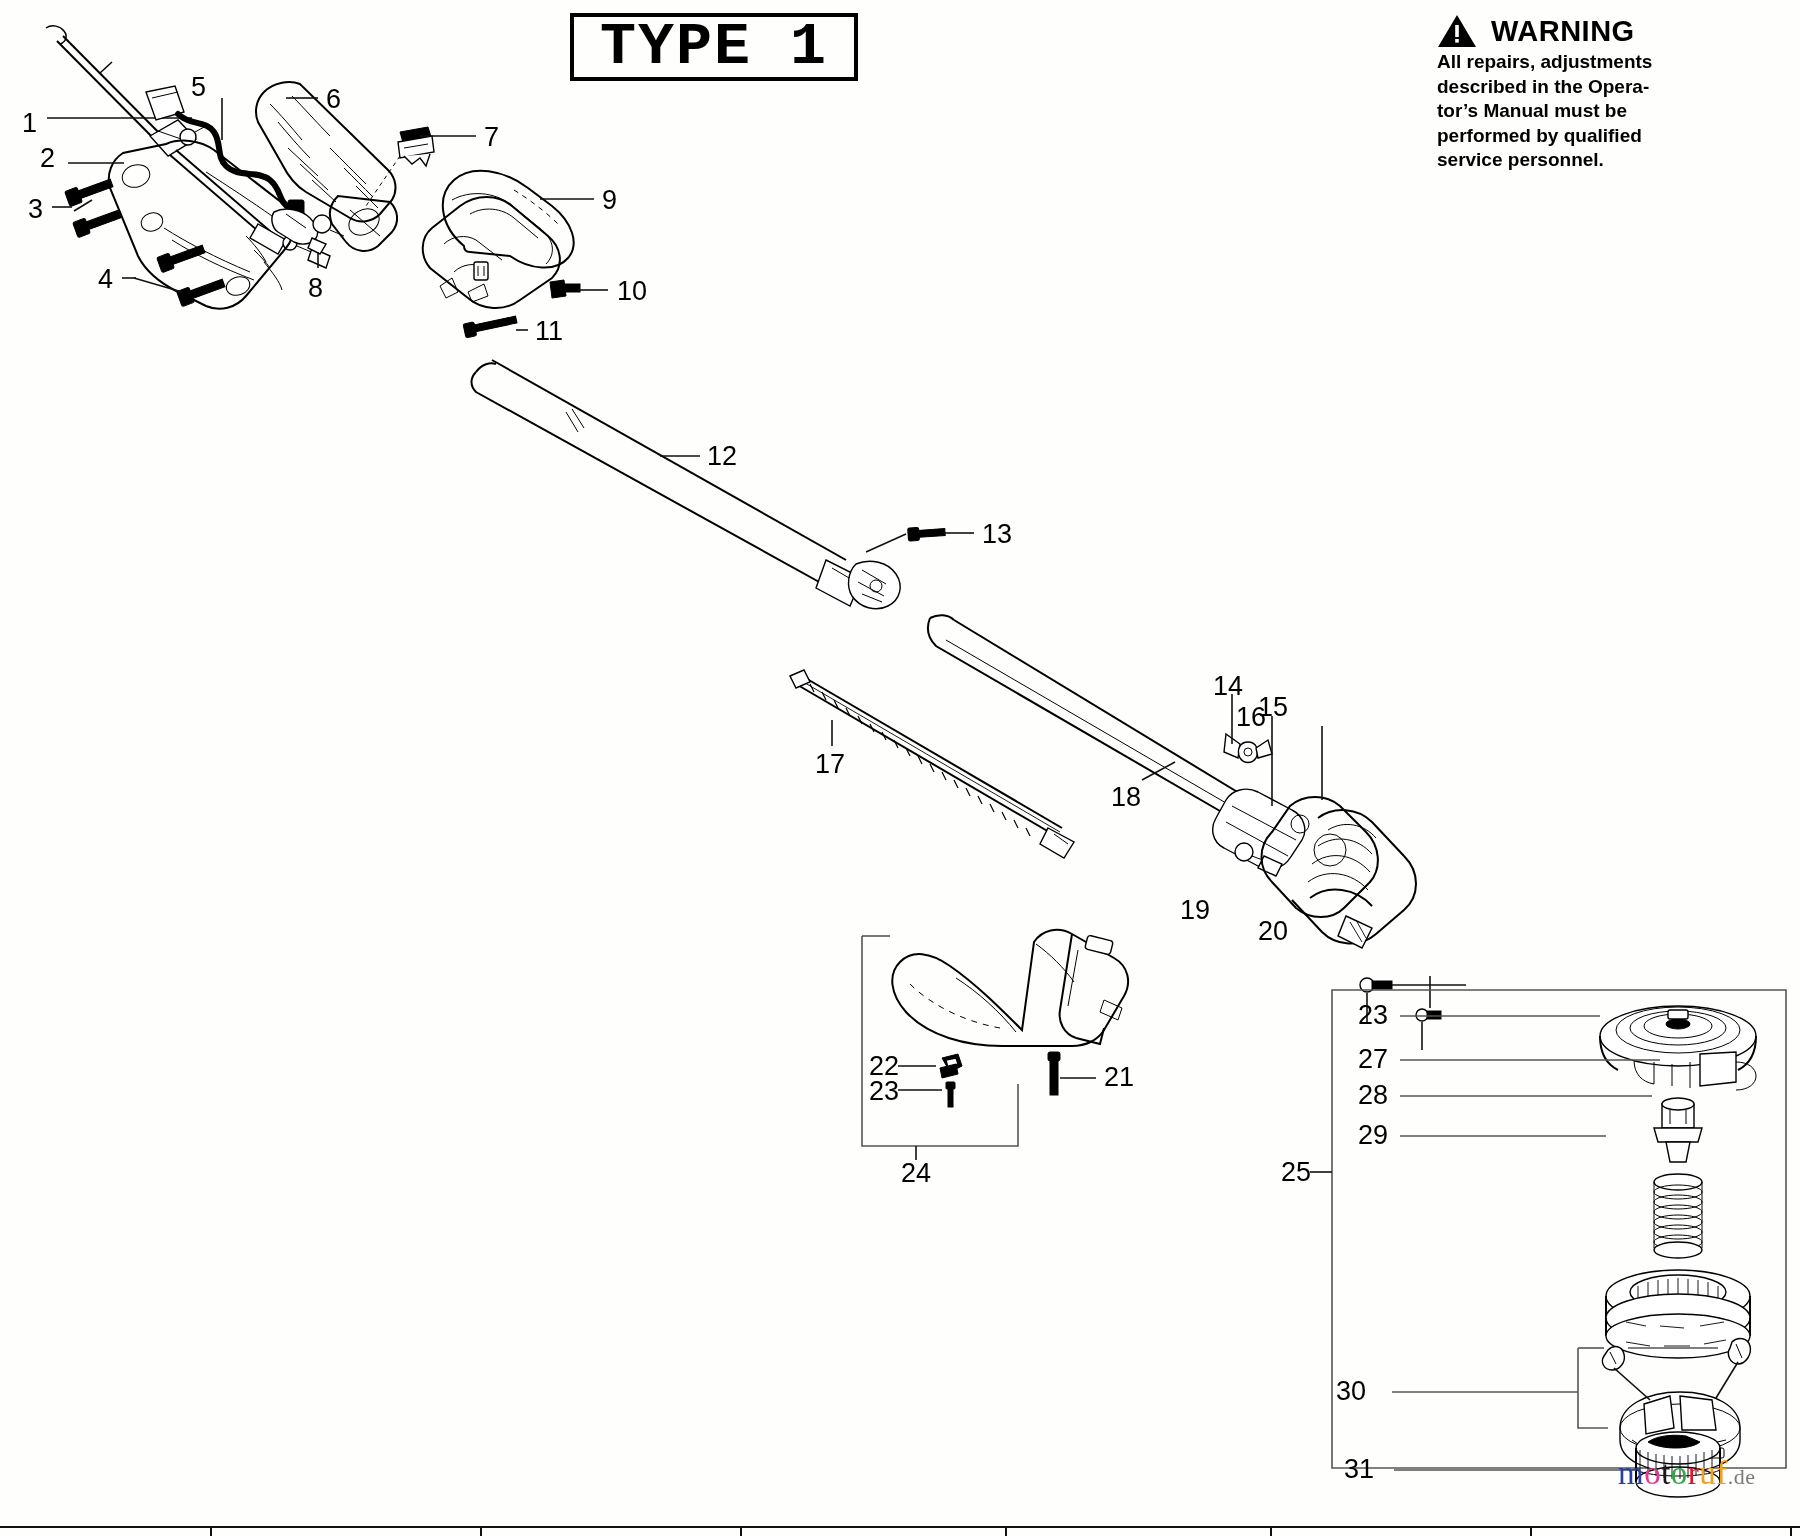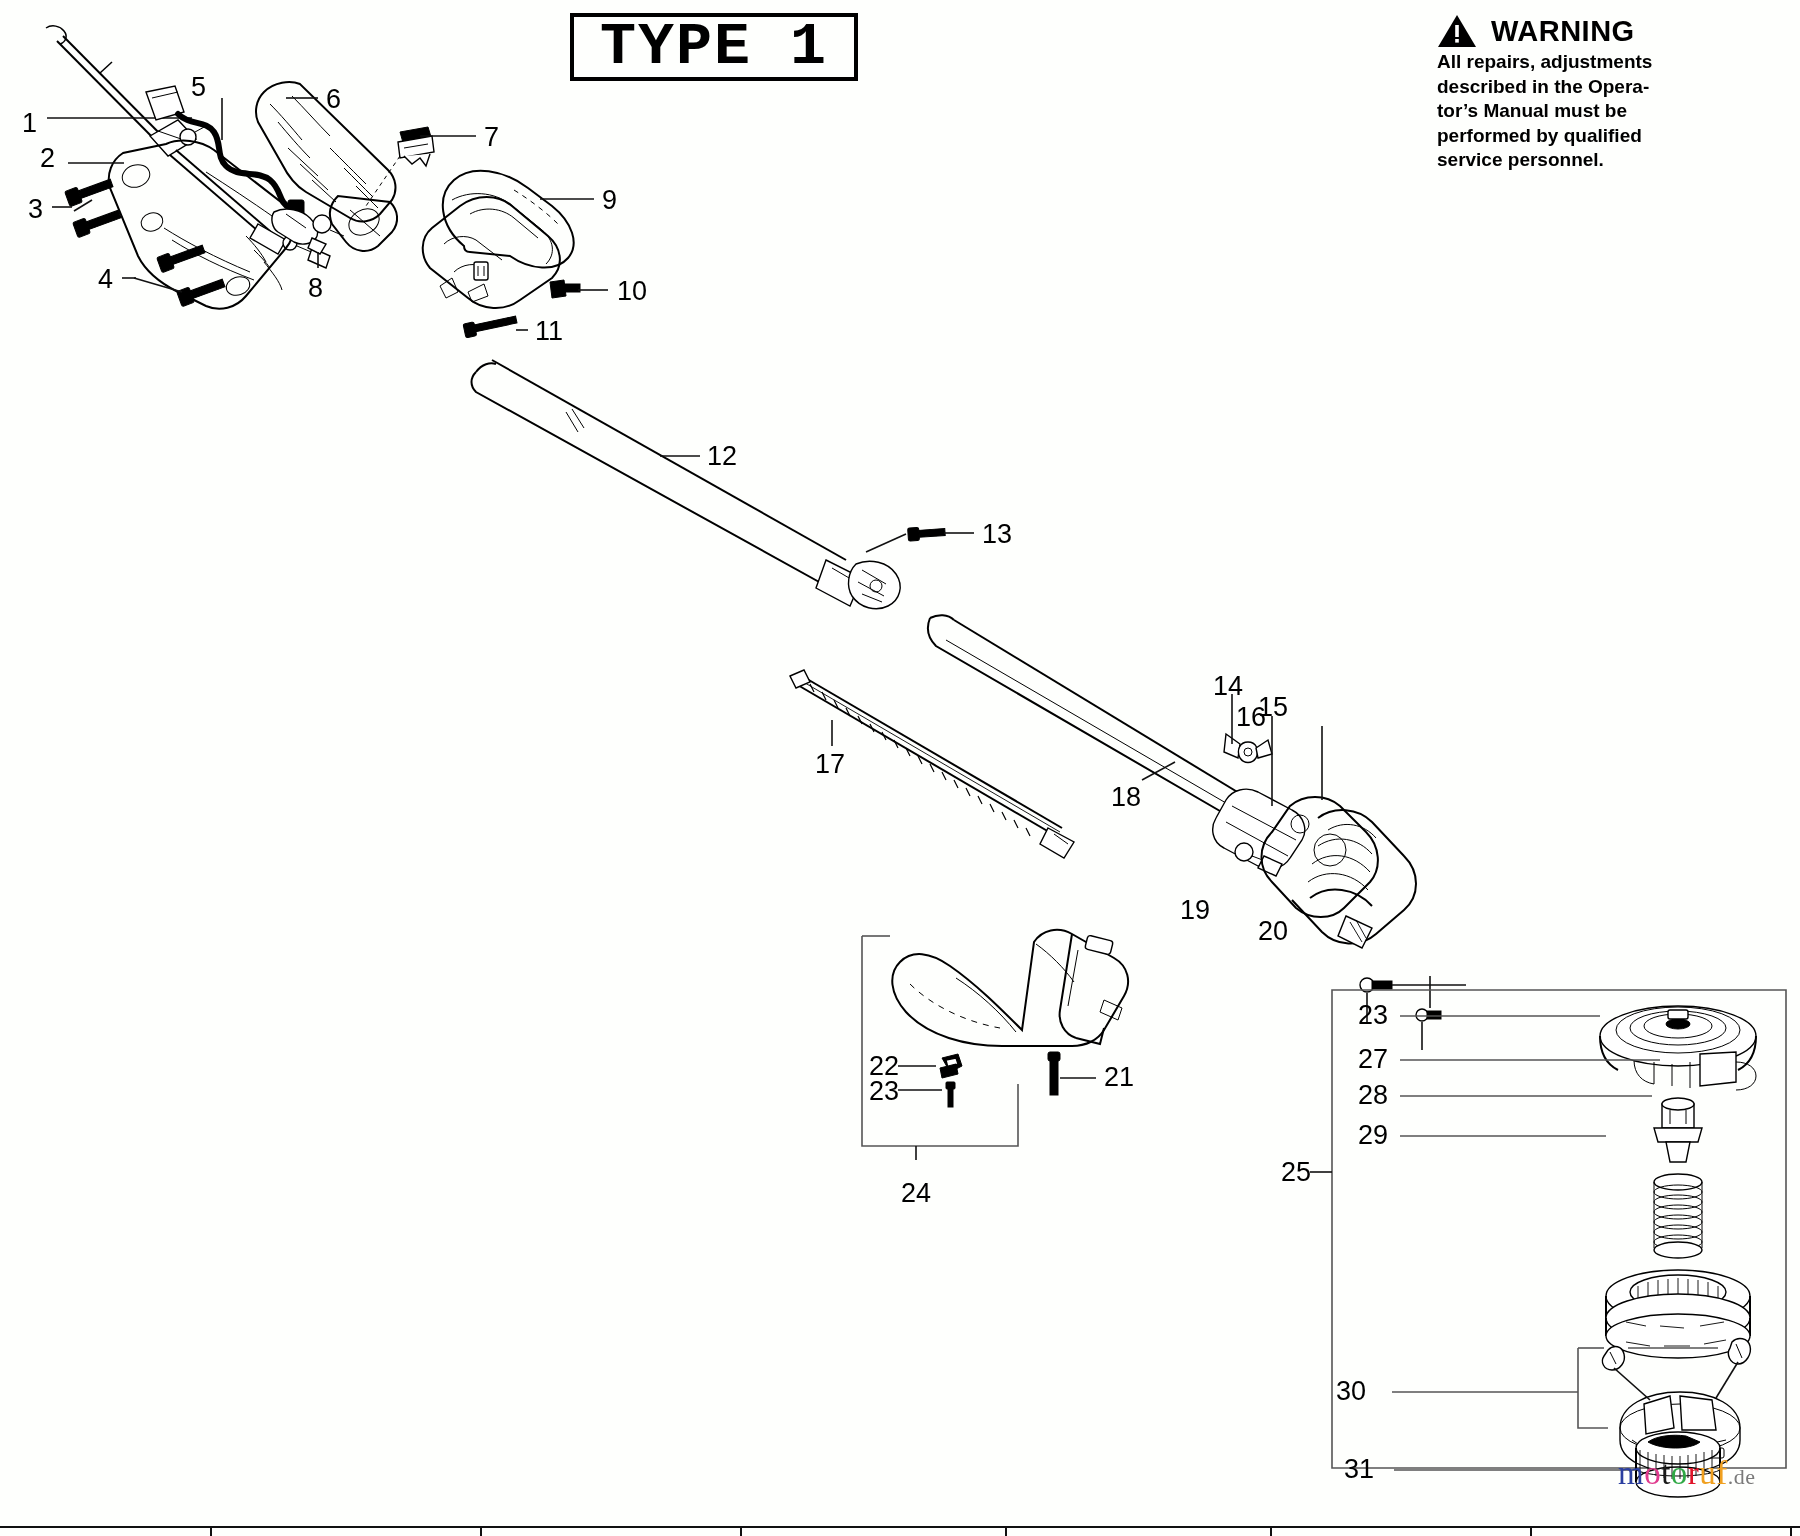--- a/index.html
+++ b/index.html
@@ -590,21 +590,21 @@
   <span class="callout" style="left:1213px;top:673px;">14</span>
   <span class="callout" style="left:1258px;top:694px;">15</span>
   <span class="callout" style="left:1236px;top:704px;">16</span>
   <span class="callout" style="left:815px; top:751px;">17</span>
   <span class="callout" style="left:1111px;top:784px;">18</span>
   <span class="callout" style="left:1180px;top:897px;">19</span>
   <span class="callout" style="left:1258px;top:918px;">20</span>
   <span class="callout" style="left:1104px;top:1064px;">21</span>
   <span class="callout" style="left:869px; top:1053px;">22</span>
   <span class="callout" style="left:869px; top:1078px;">23</span>
-  <span class="callout" style="left:901px; top:1160px;margin-top:20px;">24</span>
+  <span class="callout" style="left:901px; top:1160px;">24</span>
   <span class="callout" style="left:1281px;top:1159px;">25</span>
   <span class="callout" style="left:1358px;top:1002px;">23</span>
   <span class="callout" style="left:1358px;top:1046px;">27</span>
   <span class="callout" style="left:1358px;top:1082px;">28</span>
   <span class="callout" style="left:1358px;top:1122px;text-align:center;">29</span>
   <span class="callout" style="left:1336px;top:1378px;">30</span>
   <span class="callout" style="left:1344px;top:1456px;">31</span>
 
   <div id="watermark">
     <span class="m">m</span><span class="o1">o</span><span class="t">t</span><span class="o2">o</span><span class="r">r</span><span class="u">u</span><span class="f">f</span><span class="de">.de</span>

